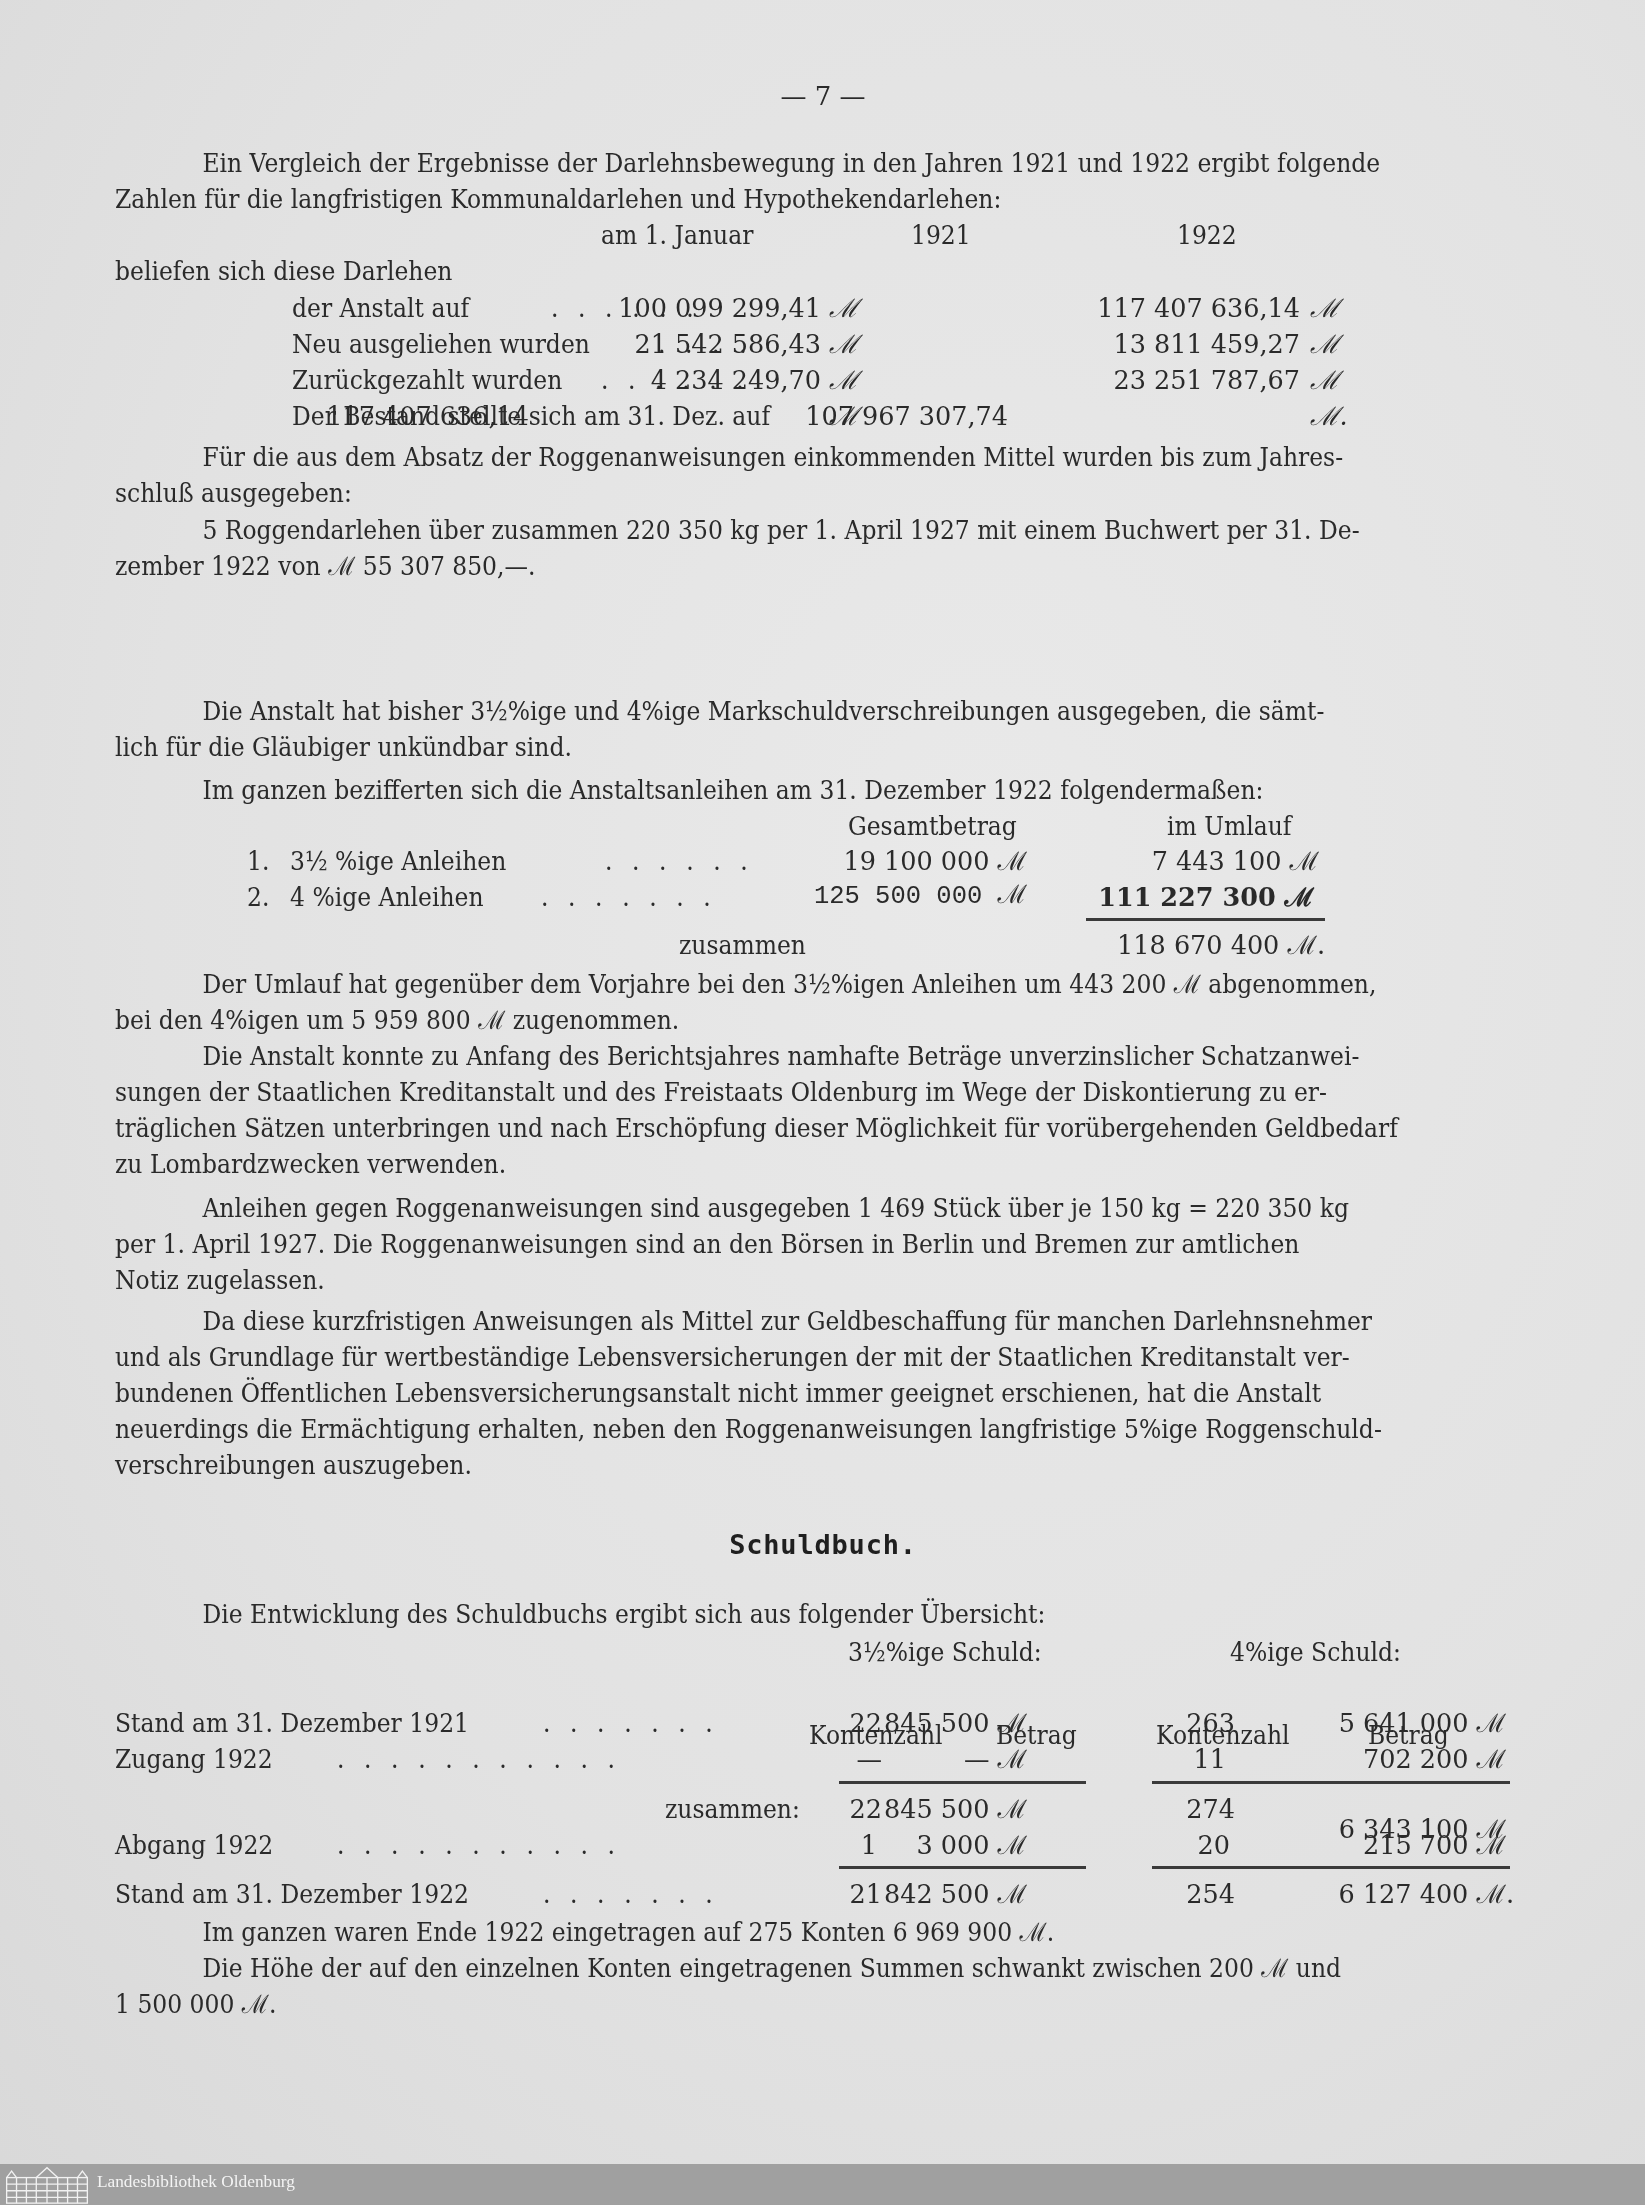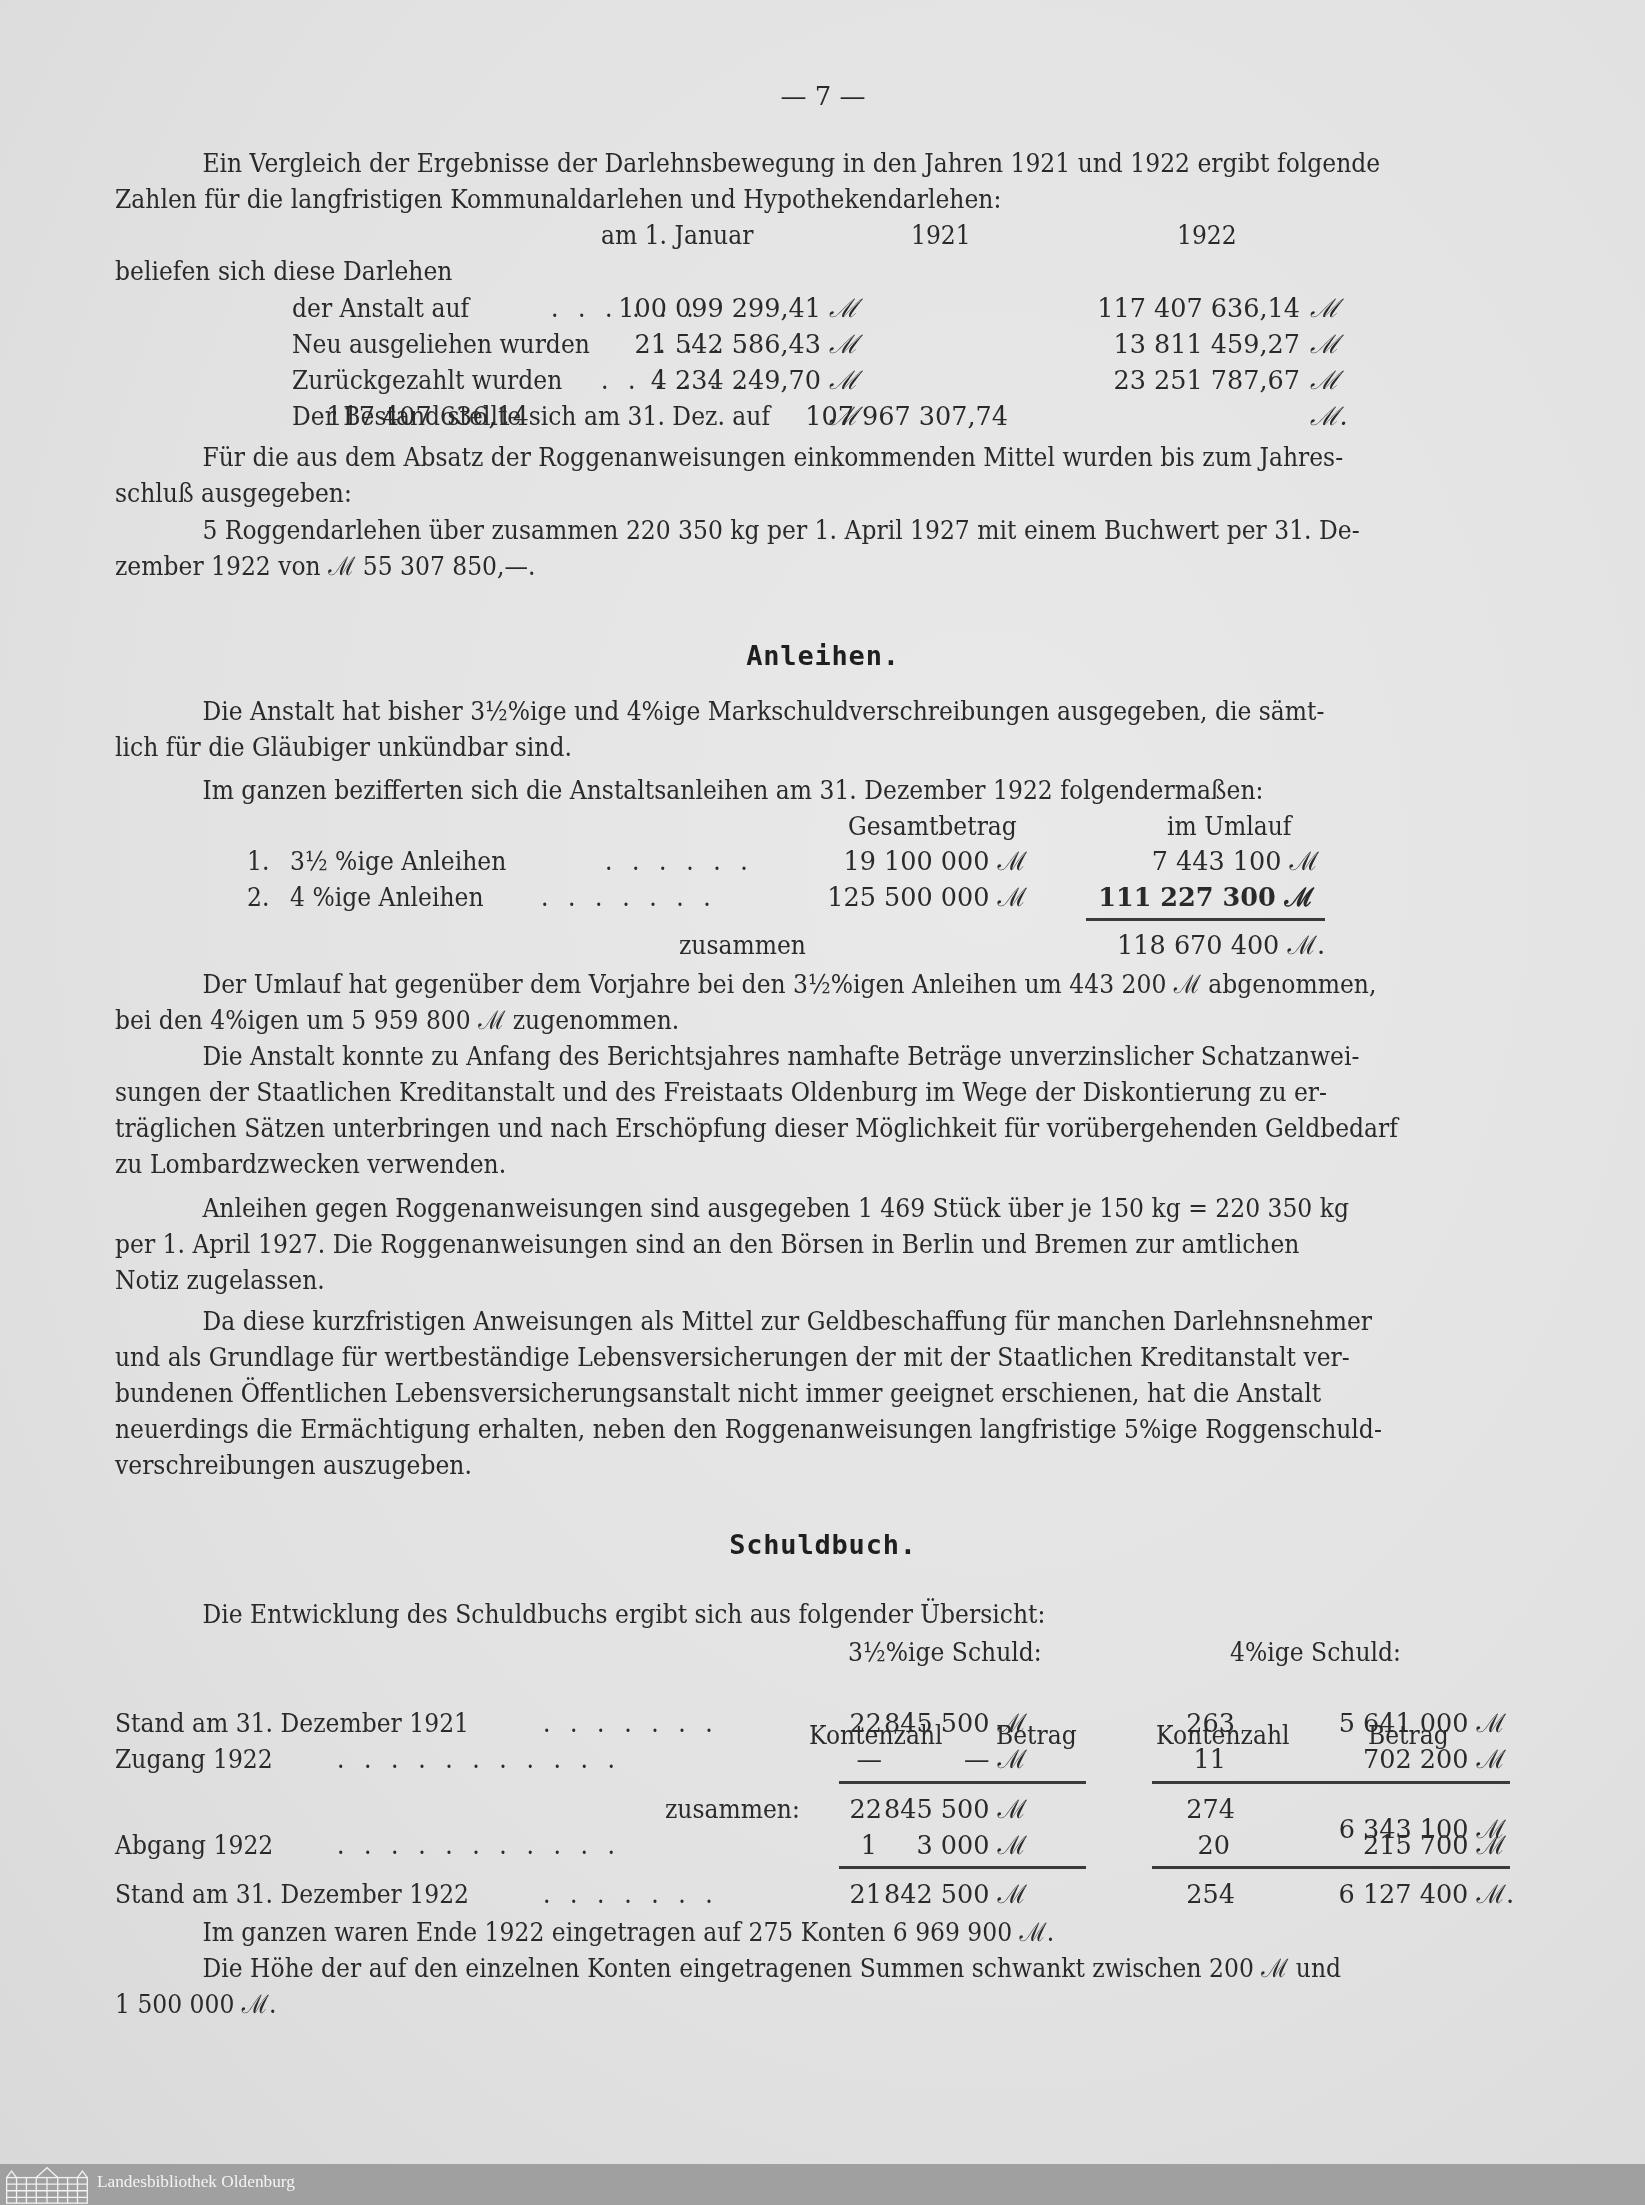--- a/index.html
+++ b/index.html
@@ -86,21 +86,20 @@
 
   <div class="para" style="top:439px;">
     <span class="line" style="padding-left:95px;">Für die aus dem Absatz der Roggenanweisungen einkommenden Mittel wurden bis zum Jahres-</span>
     <span class="line">schluß ausgegeben:</span>
   </div>
   <div class="para" style="top:512px;">
     <span class="line" style="padding-left:95px;">5 Roggendarlehen über zusammen 220 350 kg per 1. April 1927 mit einem Buchwert per 31. De-</span>
     <span class="line">zember 1922 von ℳ 55 307 850,—.</span>
   </div>
 
-  <div class="heading" style="top:640px;">Anleihen.</div>
 
   <div class="para" style="top:693px;">
     <span class="line" style="padding-left:95px;">Die Anstalt hat bisher 3½%ige und 4%ige Markschuldverschreibungen ausgegeben, die sämt-</span>
     <span class="line">lich für die Gläubiger unkündbar sind.</span>
   </div>
   <div class="para" style="top:772px;">
     <span class="line" style="padding-left:95px;">Im ganzen bezifferten sich die Anstaltsanleihen am 31. Dezember 1922 folgendermaßen:</span>
   </div>
 
   <div class="row" style="top:808px; left:0; width:1646px;">
@@ -111,21 +110,21 @@
     <span class="cell lbl" style="left:247px;">1.</span>
     <span class="cell lbl" style="left:290px;">3½ %ige Anleihen</span>
     <span class="cell lbl" style="left:605px; letter-spacing:6.6px;">. . . . . .</span>
     <span class="cell r" style="right:619px;">19 100 000 ℳ</span>
     <span class="cell r" style="right:327px;">7 443 100 ℳ</span>
   </div>
   <div class="row" style="top:879px; left:0; width:1646px;">
     <span class="cell lbl" style="left:247px;">2.</span>
     <span class="cell lbl" style="left:290px;">4 %ige Anleihen</span>
     <span class="cell lbl" style="left:541px; letter-spacing:6.6px;">. . . . . . .</span>
-    <span class="cell r" style="right:619px;">125 500 000 ℳ</span>
+    <span class="cell r" style="right:619px;font-family:Liberation Mono, monospace;">125 500 000 ℳ</span>
     <span class="cell r" style="right:332px;font-weight:bold;">111 227 300 ℳ</span>
   </div>
   <div class="rule" style="top:918px; left:1086px; width:239px;"></div>
   <div class="row" style="top:927px; left:0; width:1646px;">
     <span class="cell lbl" style="left:679px;">zusammen</span>
     <span class="cell r" style="right:321px;">118 670 400 ℳ.</span>
   </div>
 
   <div class="para" style="top:966px;">
     <span class="line" style="padding-left:95px;">Der Umlauf hat gegenüber dem Vorjahre bei den 3½%igen Anleihen um 443 200 ℳ abgenommen,</span>

